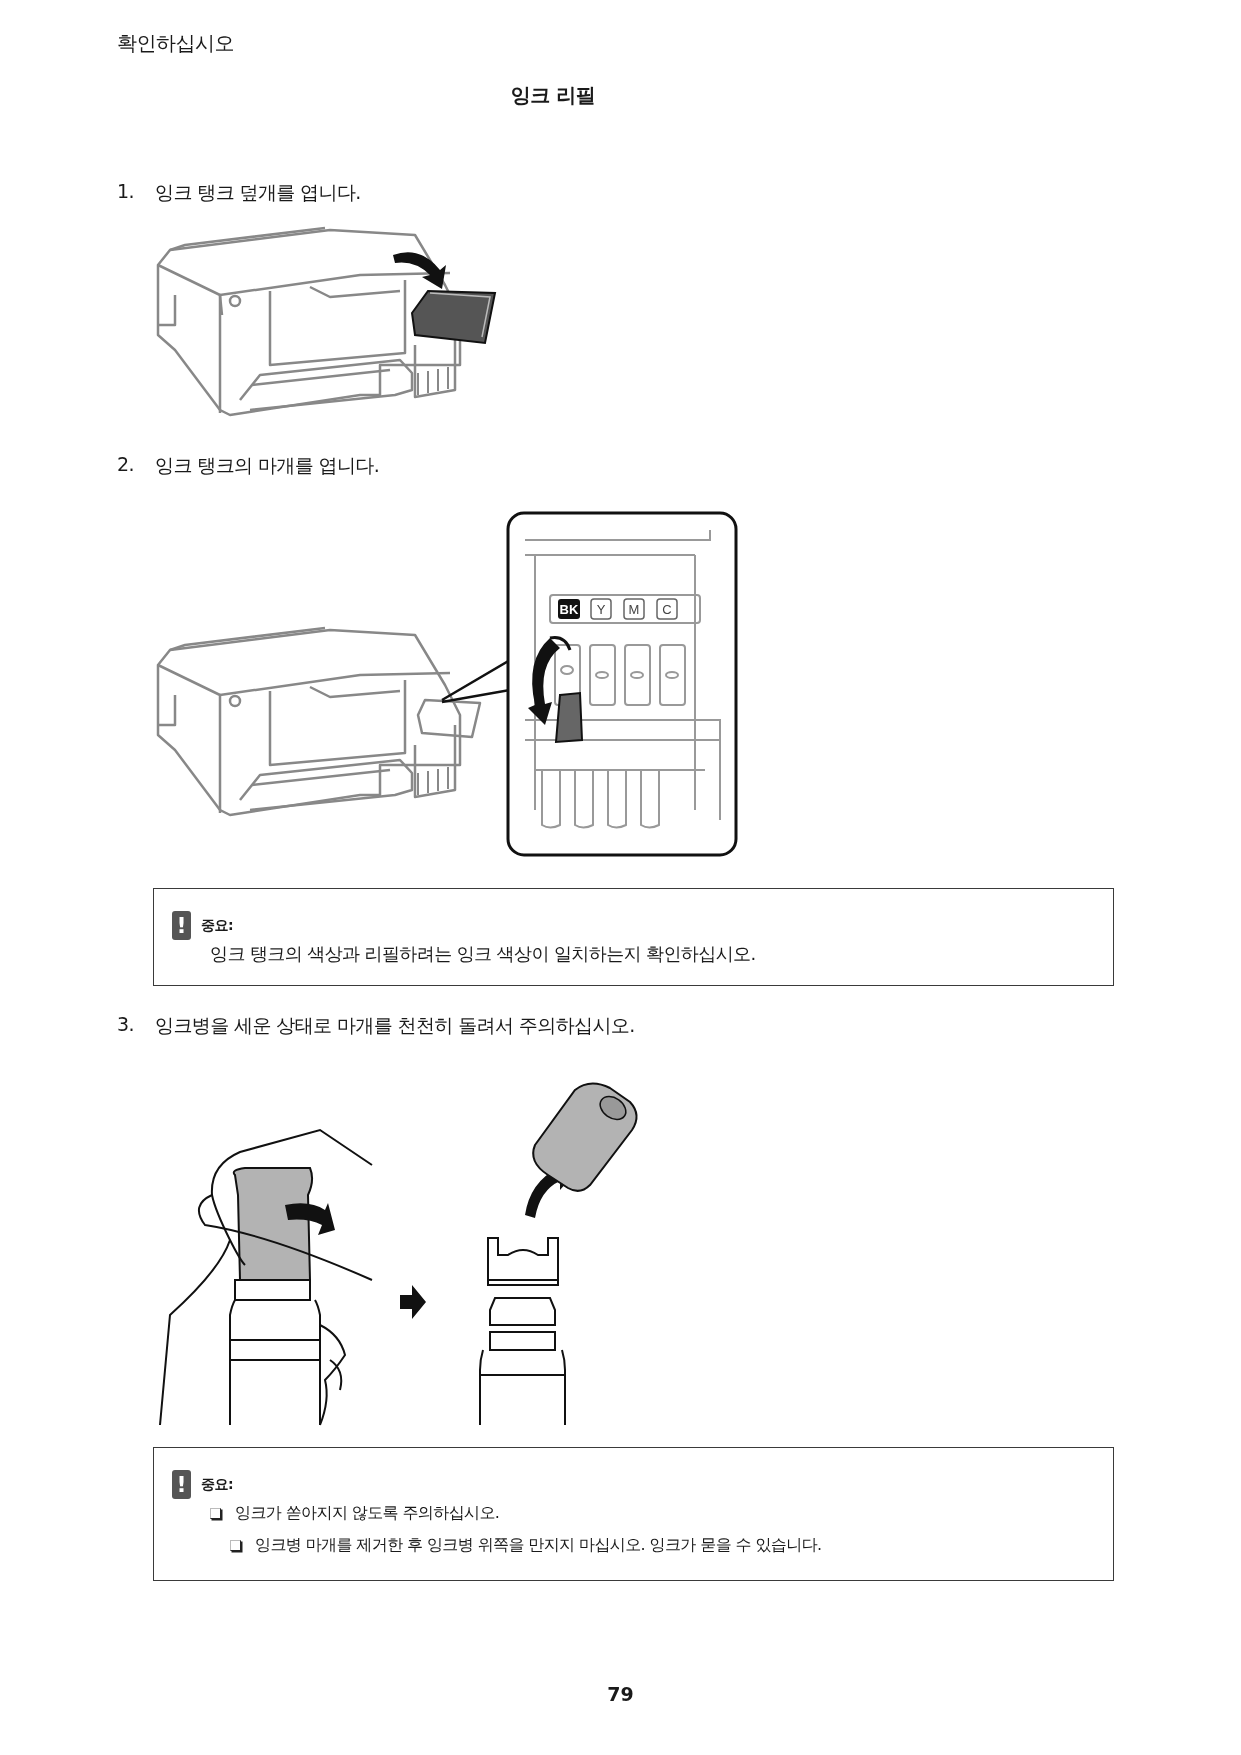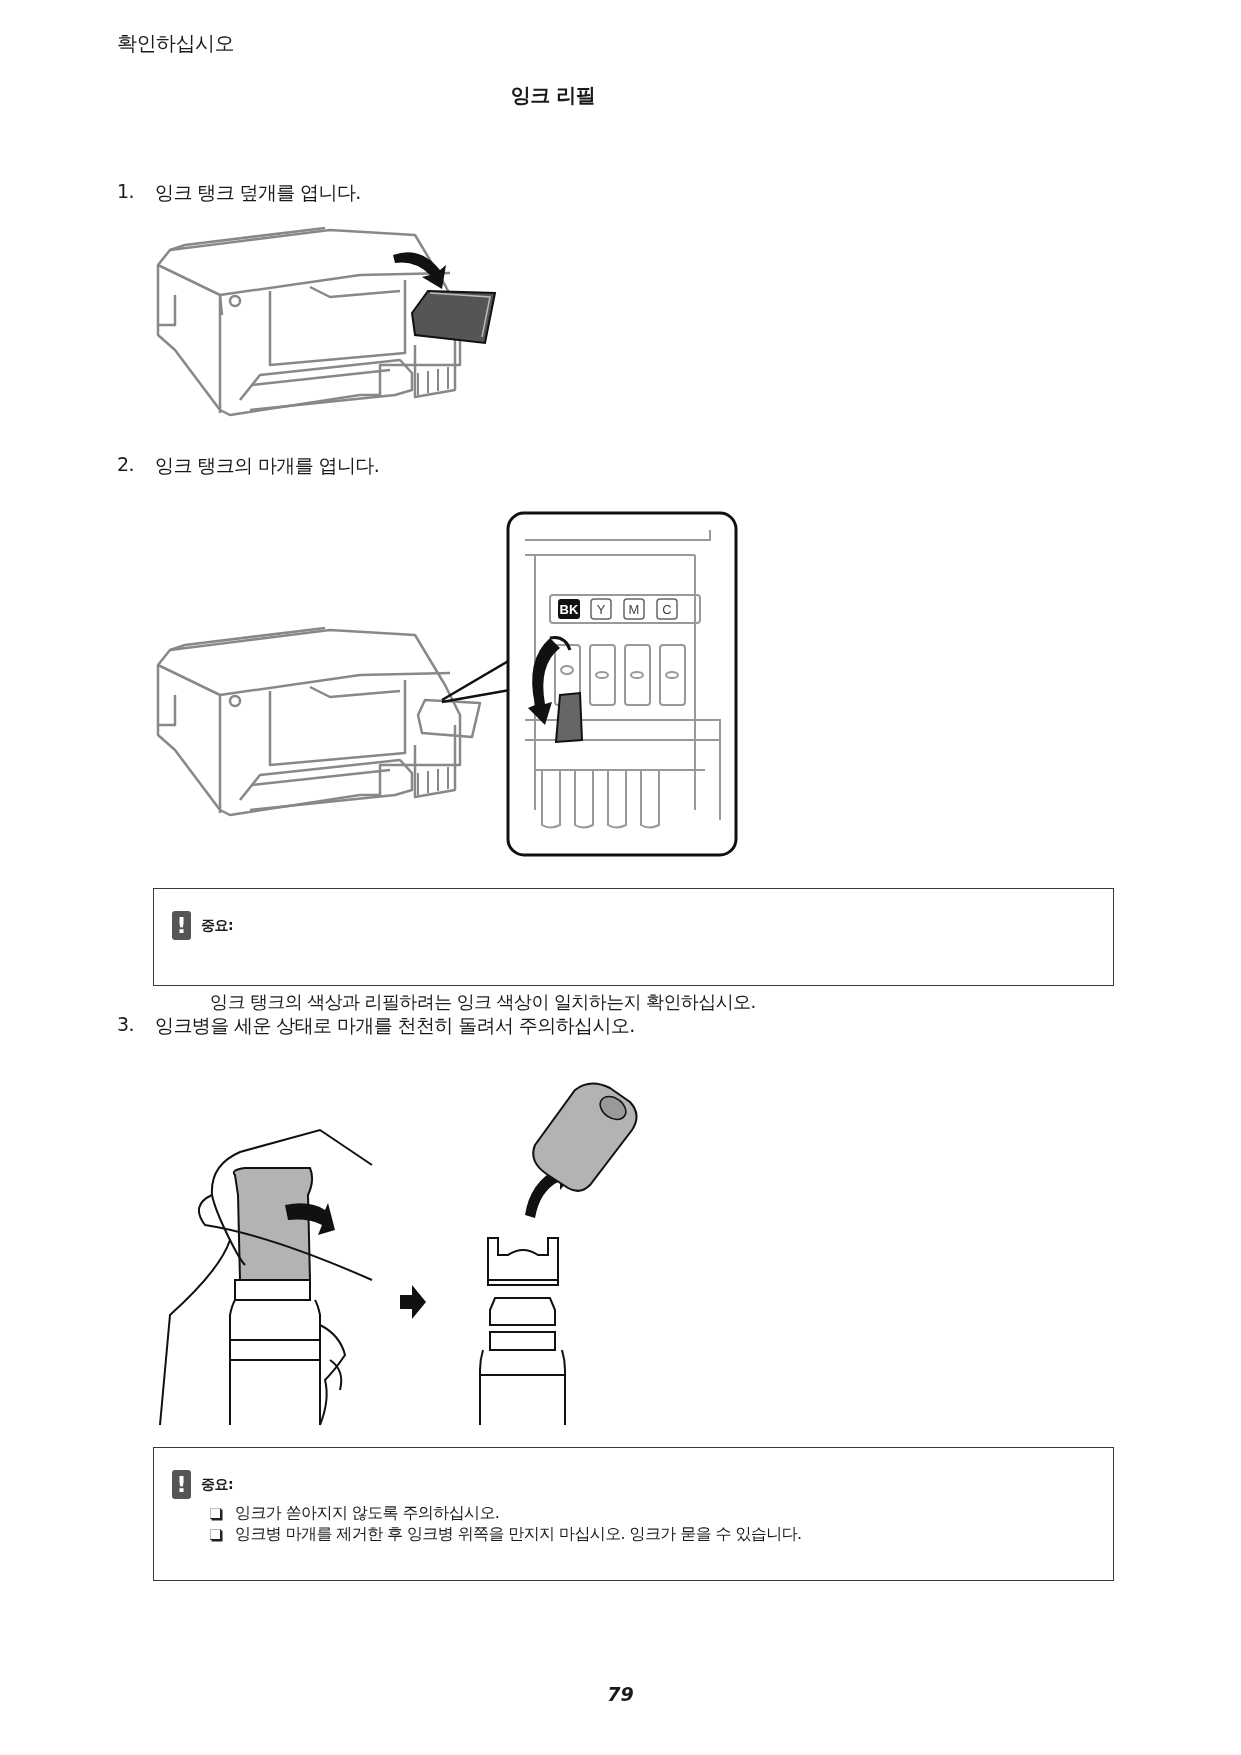--- a/index.html
+++ b/index.html
@@ -15,27 +15,27 @@
   .caution-box {
     left: 153px; width: 961px; border: 1.5px solid #3a3a3a; box-sizing: border-box; background: #fff;
   }
   .caution-head { position: absolute; left: 18px; top: 22px; display: flex; align-items: center; }
   .caution-icon {
     width: 19px; height: 29px; background: #555; border-radius: 3px; color: #fff;
     display: flex; align-items: center; justify-content: center; font-weight: bold; font-size: 22px;
     margin-right: 10px; line-height: 1;
   }
   .caution-title { font-weight: bold; font-size: 14px; letter-spacing: -0.5px; }
-  .caution-text { position: absolute; left: 56px; font-size: 18px; letter-spacing: -0.6px; margin-top: 48px; }
+  .caution-text { position: absolute; left: 56px; font-size: 18px; letter-spacing: -0.6px; }
   .bullet-item { position: absolute; left: 56px; font-size: 16px; letter-spacing: -0.6px; display: flex; align-items: center; }
   .bullet-box {
     width: 11px; height: 11px; border: 1.5px solid #222; border-top-color: #bbb; border-left-color: #bbb;
     margin-right: 14px; box-sizing: border-box; box-shadow: 1.5px 1.5px 0 #222;
   }
-  .page-number { left: 0; width: 1241px; top: 1683px; text-align: center; font-weight: bold; font-size: 19px; font-style: italic; }
+  .page-number { left: 0; width: 1241px; top: 1683px; text-align: center; font-weight: bold; font-size: 19px; }
   svg { position: absolute; }
 </style>
 </head>
 <body>
 
 <div class="abs running-header">확인하십시오</div>
 <div class="abs section-title">잉크 리필</div>
 
 <div class="abs step" style="top:180px;">
   <span class="num">1.</span>
@@ -161,19 +161,19 @@
 
 <div class="abs caution-box" style="top:1447px;height:134px;">
   <div class="caution-head">
     <div class="caution-icon">!</div>
     <span class="caution-title">중요:</span>
   </div>
   <div class="bullet-item" style="top:55px;">
     <span class="bullet-box"></span>
     <span>잉크가 쏟아지지 않도록 주의하십시오.</span>
   </div>
-  <div class="bullet-item" style="top:76px;">
+  <div class="bullet-item" style="top:87px;margin-left:20px;">
     <span class="bullet-box"></span>
     <span>잉크병 마개를 제거한 후 잉크병 위쪽을 만지지 마십시오. 잉크가 묻을 수 있습니다.</span>
   </div>
 </div>
 
 <div class="abs page-number">79</div>
 
 </body></html>

